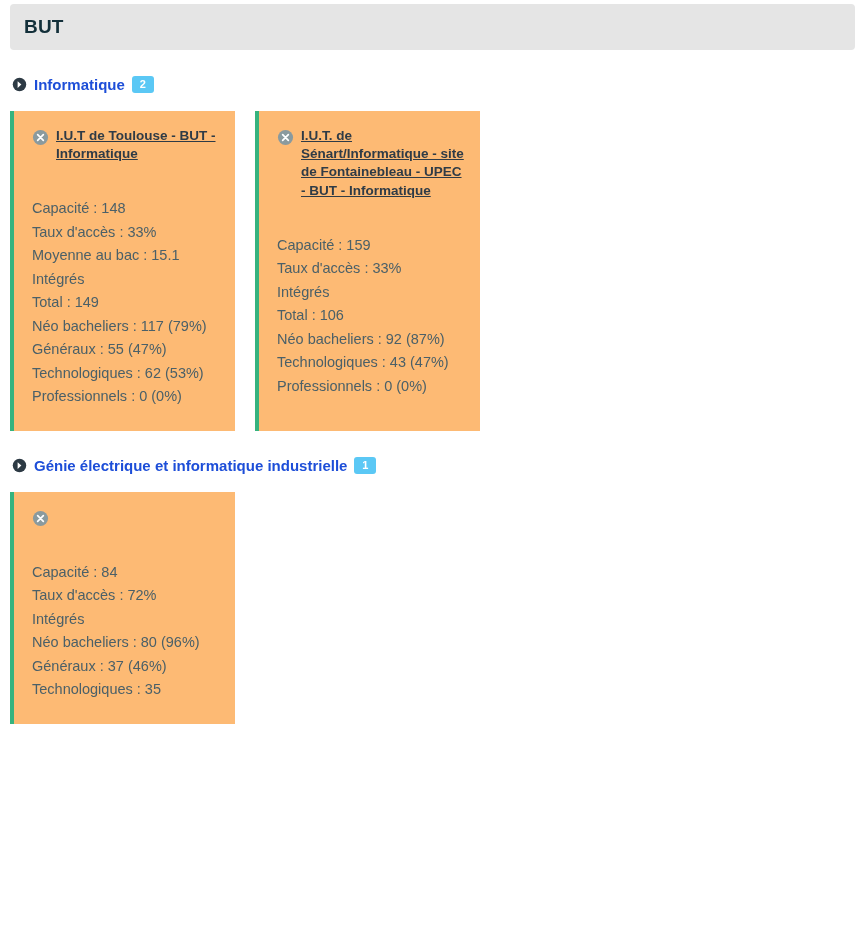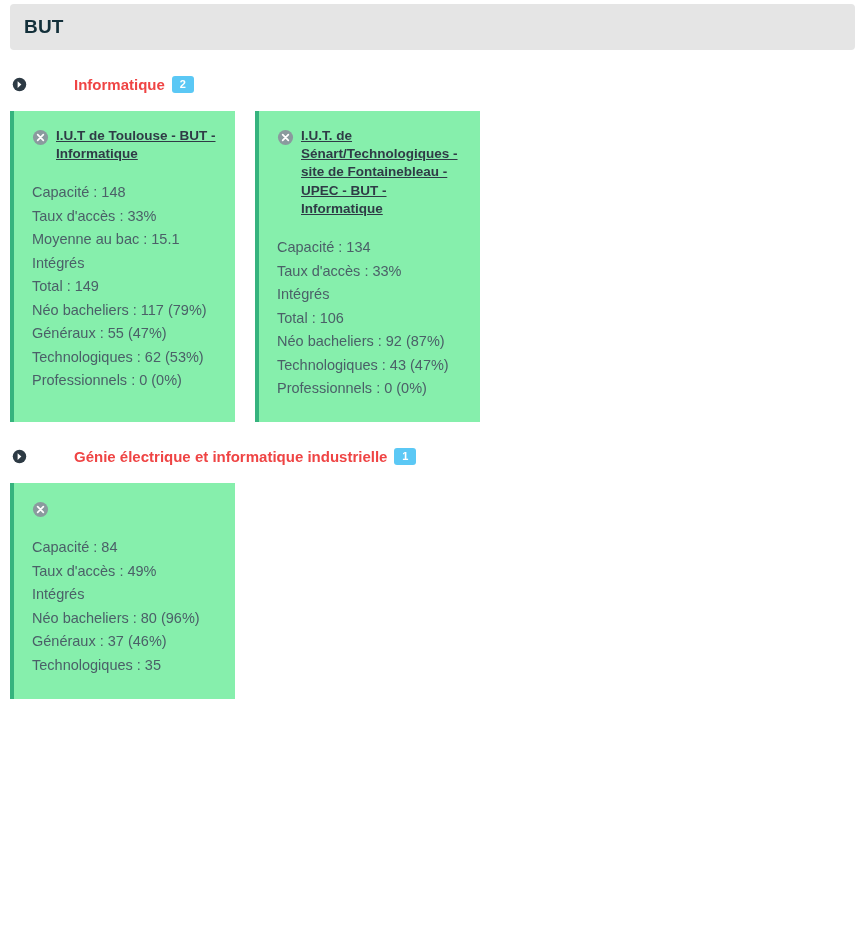--- a/index.html
+++ b/index.html
@@ -41,22 +41,21 @@
   }
   .arrow-icon {
     display: inline-block;
     width: 15px;
     height: 15px;
     flex: 0 0 auto;
   }
   .section-title {
     font-weight: bold;
     font-size: 15px;
-    color: #ef4444;
-    margin-left: 40px;
+    color: #1d4ed8;
   }
   .count-badge {
     display: inline-block;
     background: #5bc8f5;
     color: #ffffff;
     font-size: 11px;
     font-weight: bold;
     border-radius: 3px;
     padding: 3px 7px;
     line-height: 1;
@@ -66,21 +65,21 @@
   .cards {
     display: flex;
     flex-wrap: wrap;
     gap: 20px;
     margin-top: 18px;
     align-items: stretch;
   }
   .card {
     width: 225px;
     box-sizing: border-box;
-    background: #86efac;
+    background: #fdba74;
     border-left: 4px solid #36b37e;
     padding: 16px 14px 22px 18px;
     position: relative;
   }
   .card-title-row {
     display: flex;
     gap: 7px;
     align-items: flex-start;
   }
   .close-icon {
@@ -91,21 +90,21 @@
   }
   .card-title {
     font-weight: bold;
     font-size: 13.5px;
     line-height: 1.35;
     color: #2f3b46;
     text-decoration: underline;
     cursor: pointer;
   }
   .card-stats {
-    margin-top: 18px;
+    margin-top: 34px;
     color: #4b6068;
     font-size: 14.5px;
     line-height: 1.62;
   }
   .stat-line {
     white-space: normal;
   }
 </style>
 </head>
 <body>
@@ -151,24 +150,24 @@
   </div>
 
   <div class="card">
     <div class="card-title-row">
       <span class="close-icon">
         <svg width="17" height="17" viewBox="0 0 18 18">
           <circle cx="9" cy="9" r="8" fill="#8a9a9e"></circle>
           <path d="M6 6 L12 12 M12 6 L6 12" stroke="#ffffff" stroke-width="1.8" stroke-linecap="round"></path>
         </svg>
       </span>
-      <span class="card-title">I.U.T. de Sénart/Technologiques - site de Fontainebleau - UPEC - BUT - Informatique</span>
+      <span class="card-title">I.U.T. de Sénart/Informatique - site de Fontainebleau - UPEC - BUT - Informatique</span>
     </div>
     <div class="card-stats">
-              <div class="stat-line">Capacité : 134</div>
+              <div class="stat-line">Capacité : 159</div>
               <div class="stat-line">Taux d'accès : 33%</div>
               <div class="stat-line">Intégrés</div>
               <div class="stat-line">Total : 106</div>
               <div class="stat-line">Néo bacheliers : 92 (87%)</div>
               <div class="stat-line">Technologiques : 43 (47%)</div>
               <div class="stat-line">Professionnels : 0 (0%)</div>
             </div>
   </div>
 </div>
   </div>
@@ -189,21 +188,21 @@
     <div class="card-title-row">
       <span class="close-icon">
         <svg width="17" height="17" viewBox="0 0 18 18">
           <circle cx="9" cy="9" r="8" fill="#8a9a9e"></circle>
           <path d="M6 6 L12 12 M12 6 L6 12" stroke="#ffffff" stroke-width="1.8" stroke-linecap="round"></path>
         </svg>
       </span>
     </div>
     <div class="card-stats">
               <div class="stat-line">Capacité : 84</div>
-              <div class="stat-line">Taux d'accès : 49%</div>
+              <div class="stat-line">Taux d'accès : 72%</div>
               <div class="stat-line">Intégrés</div>
               <div class="stat-line">Néo bacheliers : 80 (96%)</div>
               <div class="stat-line">Généraux : 37 (46%)</div>
               <div class="stat-line">Technologiques : 35</div>
             </div>
   </div>
 </div>
   </div>
 </div>
 

